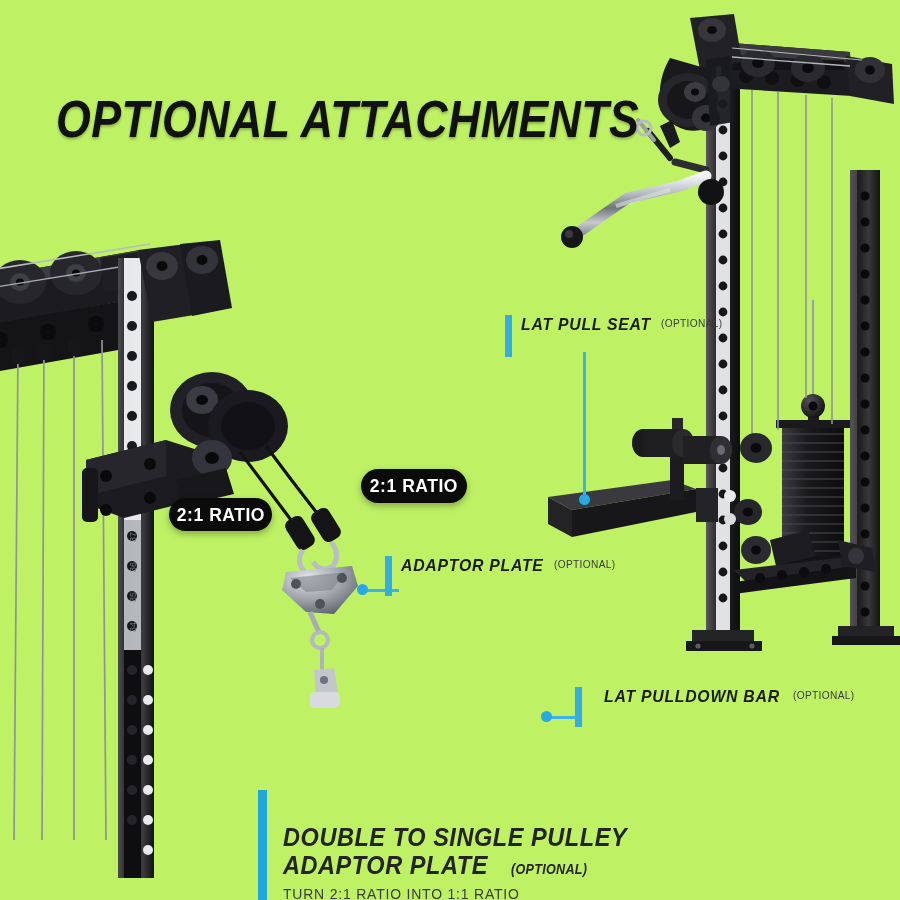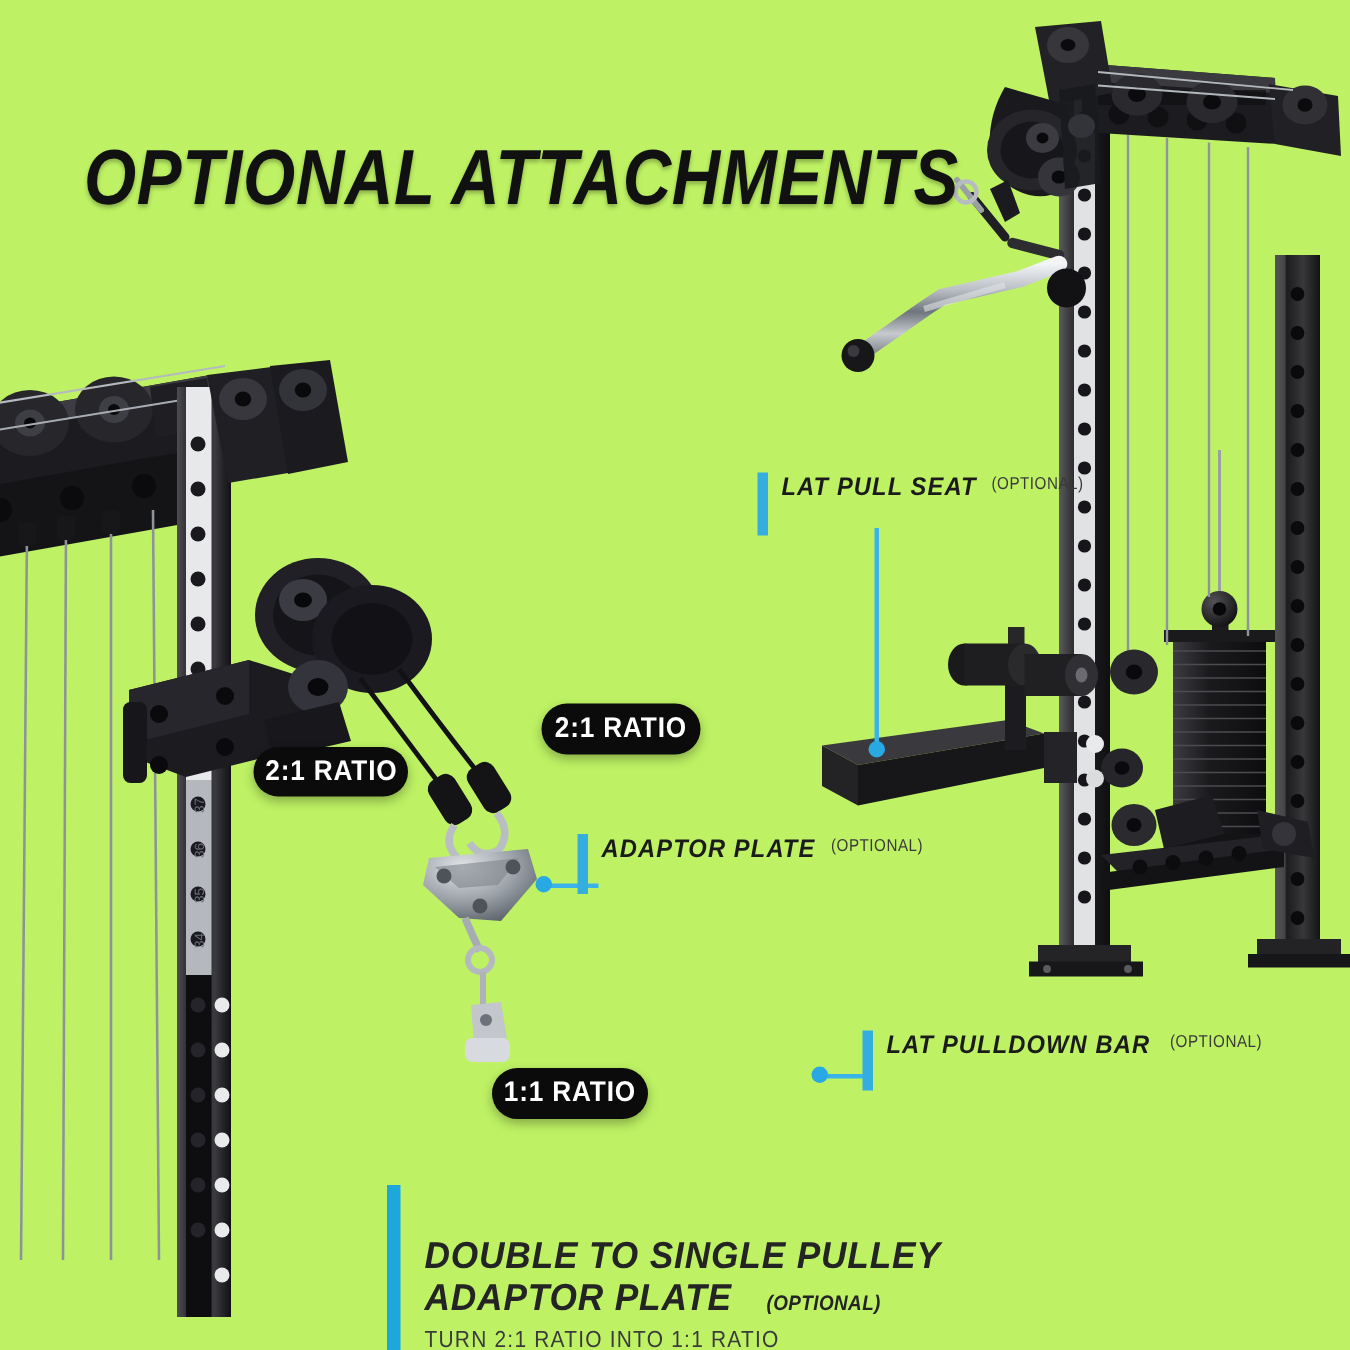--- a/index.html
+++ b/index.html
@@ -506,39 +506,36 @@
   </div>
 
   <div class="callout" style="left:385px;top:556px;height:40px;">
     <div class="cbar"></div>
     <div class="ctext">
       <div class="cmain">ADAPTOR PLATE</div>
       <div class="csub">(OPTIONAL)</div>
     </div>
   </div>
 
-  <div class="callout" style="left:575px;top:687px;height:40px;">
+  <div class="callout" style="left:575px;top:687px;height:40px;gap:13px;">
     <div class="cbar"></div>
     <div class="ctext">
       <div class="cmain">LAT PULLDOWN BAR</div>
       <div class="csub">(OPTIONAL)</div>
     </div>
   </div>
 
   <div class="pill" style="left:169px;top:498px;width:103px;height:33px;">
     <span>2:1 RATIO</span>
   </div>
 
   <div class="pill" style="left:361px;top:469px;width:106px;height:34px;">
     <span>2:1 RATIO</span>
   </div>
 
-  <div class="pill" style="left:328px;top:712px;width:104px;height:34px;">
-    <span>1:1 RATIO</span>
-  </div>
 
   <div id="bottom-block">
     <div class="bbar"></div>
     <div class="btext">
       <div class="bline1">DOUBLE TO SINGLE PULLEY</div>
       <div class="bline2wrap">
         <div class="bline2">ADAPTOR PLATE</div>
         <div class="boptional">(OPTIONAL)</div>
       </div>
       <div class="bline3">TURN 2:1 RATIO INTO 1:1 RATIO</div>

